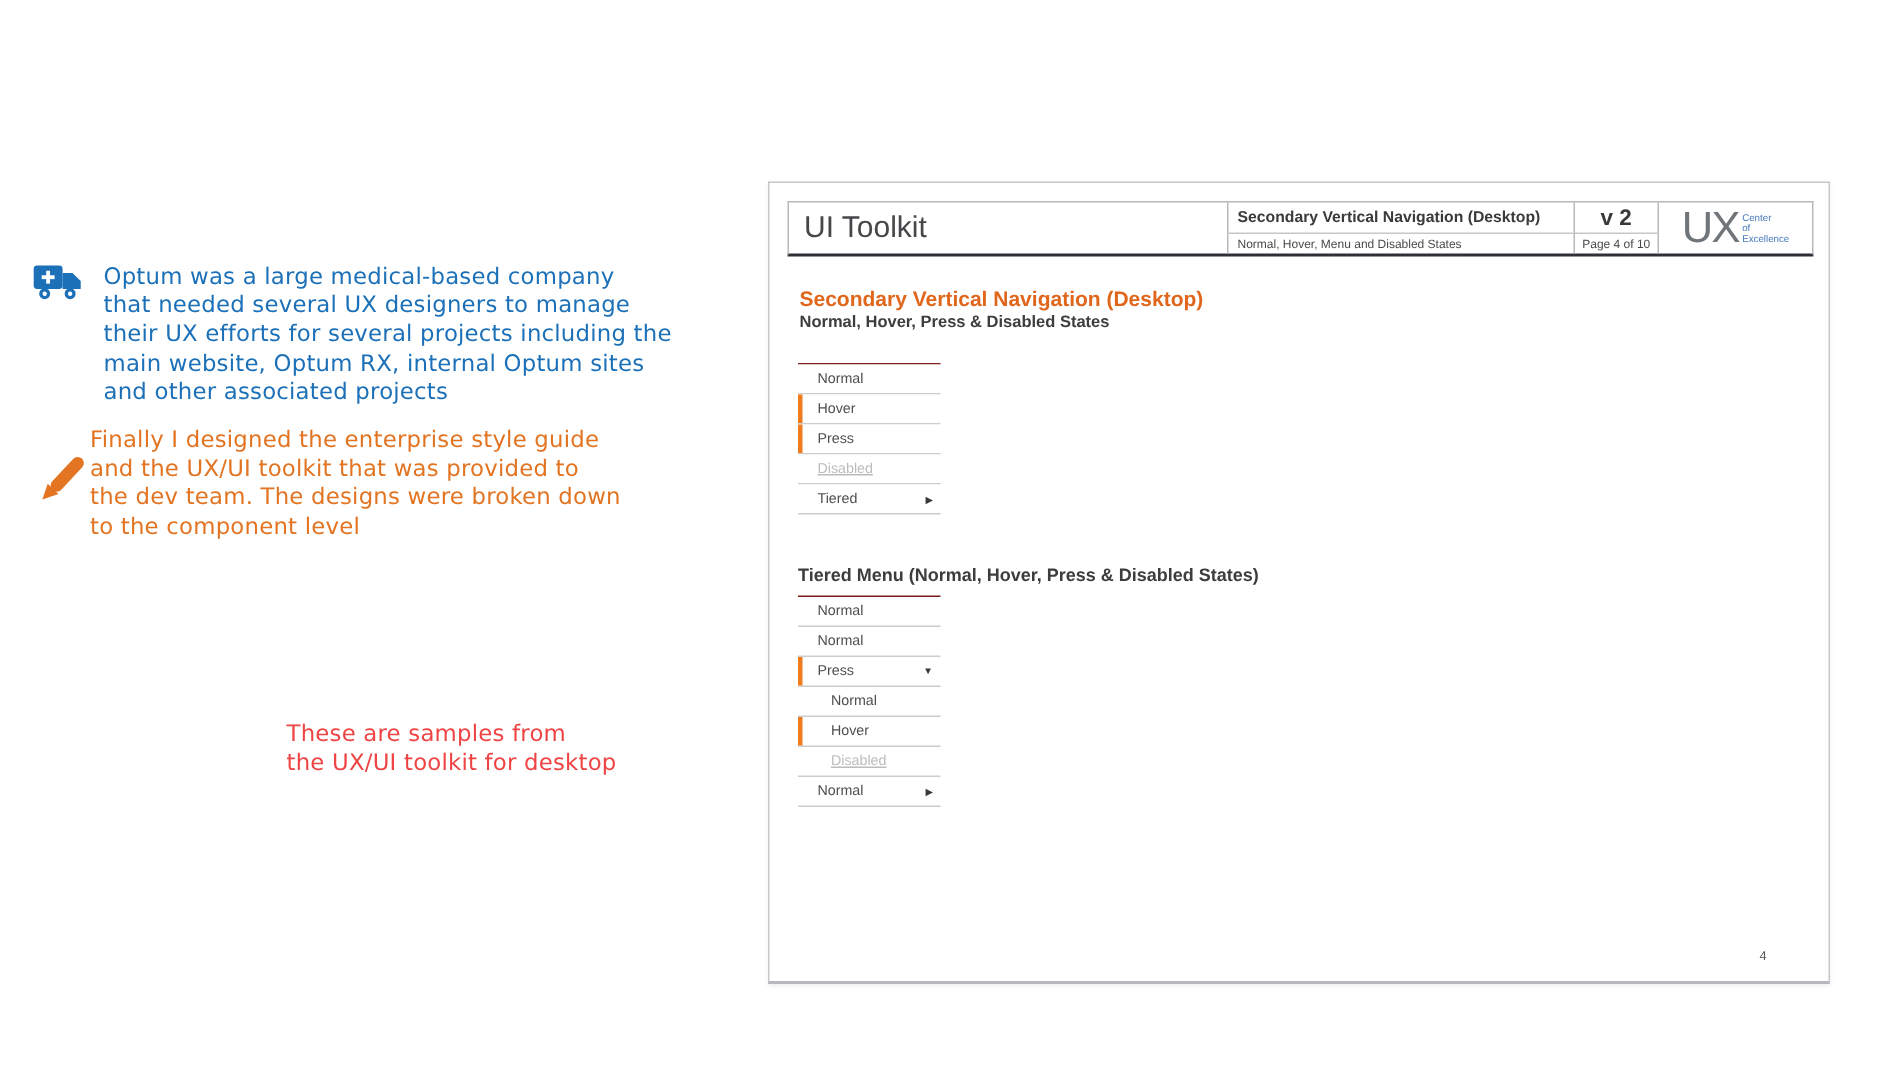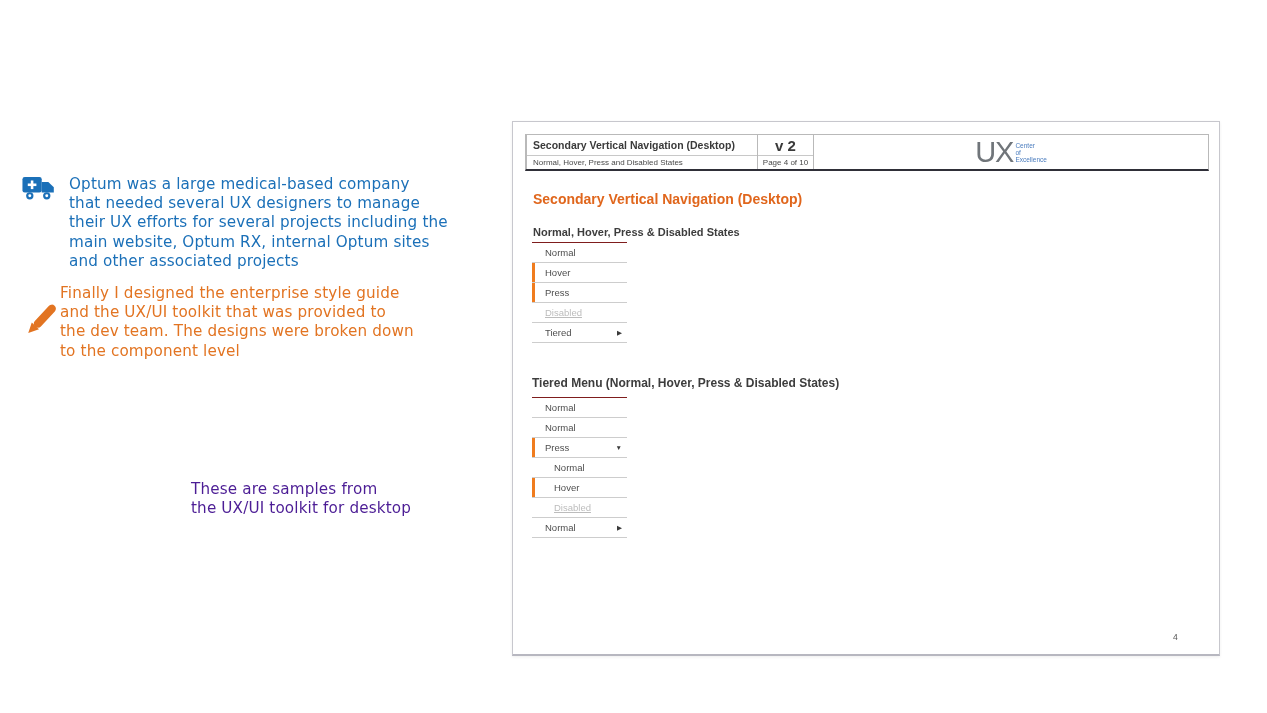--- a/index.html
+++ b/index.html
@@ -4,21 +4,21 @@
 <style>
   * { margin: 0; padding: 0; box-sizing: border-box; }
   html, body { width: 1267px; height: 713px; background: #ffffff; overflow: hidden; }
   body { position: relative; font-family: "Liberation Sans", sans-serif; }
 
   
   .note { position: absolute; white-space: pre-line; font-family: "DejaVu Sans", sans-serif;
           font-size: 15.2px; line-height: 19.2px; letter-spacing: 0.15px; }
   .note-blue   { left: 69px;  top: 131px; width: 400px; color: #1b70b8; margin-top: 44px; }
   .note-orange { left: 60px;  top: 284px; width: 390px; color: #e27422; }
-  .note-teal   { left: 191px; top: 480px; width: 260px; color: #4c1d95; }
+  .note-teal   { left: 191px; top: 480px; width: 260px; color: #ef4444; }
 
   .side-icon { position: absolute; }
   .icon-ambulance { left: 22px; top: 173px; width: 33px; height: 30px; }
   .icon-pencil    { left: 26px; top: 299px; width: 33px; height: 36px; }
 
   
   .doc { position: absolute; left: 512px; top: 121px; width: 708px; height: 535px;
          background: #ffffff; border: 1px solid #c7c7cd; border-bottom: 2px solid #b7b7c0;
          box-shadow: 0 1px 3px rgba(0,0,0,0.07); }
 
@@ -37,21 +37,21 @@
   .hd-version .row1 { height: 21px; border-bottom: 1px solid #c8c8c8; display: flex; align-items: center;
                       justify-content: center; font-size: 15px; font-weight: bold; color: #3a3a3a; }
   .hd-version .row2 { flex: 1; display: flex; align-items: center; justify-content: center;
                       font-size: 8px; color: #4a4a4a; }
   .hd-logo { flex: 1; border-left: 1px solid #b9b9b9; display: flex; align-items: center;
              justify-content: center; gap: 2px; }
   .hd-logo .ux { font-size: 29px; color: #70757a; letter-spacing: -1px; line-height: 1; }
   .hd-logo .tagline { font-size: 6.5px; line-height: 7px; color: #4a7cbe; white-space: pre-line; }
 
   .doc-h1 { position: absolute; left: 20px; top: 69px; font-size: 14px; font-weight: bold; color: #e0661c; }
-  .doc-h2 { position: absolute; left: 20px; top: 104px; font-size: 11px; font-weight: bold; color: #3d3d3d; }
+  .doc-h2 { position: absolute; left: 20px; top: 87px; font-size: 11px; font-weight: bold; color: #3d3d3d; }
   .doc-h3 { position: absolute; left: 19px; top: 254px; font-size: 12px; font-weight: bold; color: #3d3d3d; }
 
   .menu { position: absolute; width: 95px; border-top: 1px solid #7f1d1d; }
   .menu1 { left: 19px; top: 120px; }
   .menu2 { left: 19px; top: 275px; }
   .mi { position: relative; height: 20px; border-bottom: 1px solid #cdcdcd;
         display: flex; align-items: center; padding-left: 13px;
         font-size: 9.5px; color: #4e4e4e; background: #fff; cursor: default; }
   .mi.indent { padding-left: 22px; }
   .mi.accent::before { content: ""; position: absolute; left: 0; top: 0; bottom: 0;
@@ -88,23 +88,24 @@
 and the UX/UI toolkit that was provided to
 the dev team. The designs were broken down
 to the component level</div>
 
 <div class="note note-teal">These are samples from
 the UX/UI toolkit for desktop</div>
 
 <div class="doc">
 
   <div class="doc-header">
+    <div class="hd-cell hd-title">UI Toolkit</div>
     <div class="hd-cell hd-section">
       <div class="row1">Secondary Vertical Navigation (Desktop)</div>
-      <div class="row2">Normal, Hover, Press and Disabled States</div>
+      <div class="row2">Normal, Hover, Menu and Disabled States</div>
     </div>
     <div class="hd-cell hd-version">
       <div class="row1">v 2</div>
       <div class="row2">Page 4 of 10</div>
     </div>
     <div class="hd-cell hd-logo">
       <span class="ux">UX</span>
       <span class="tagline">Center
 of
 Excellence</span>

